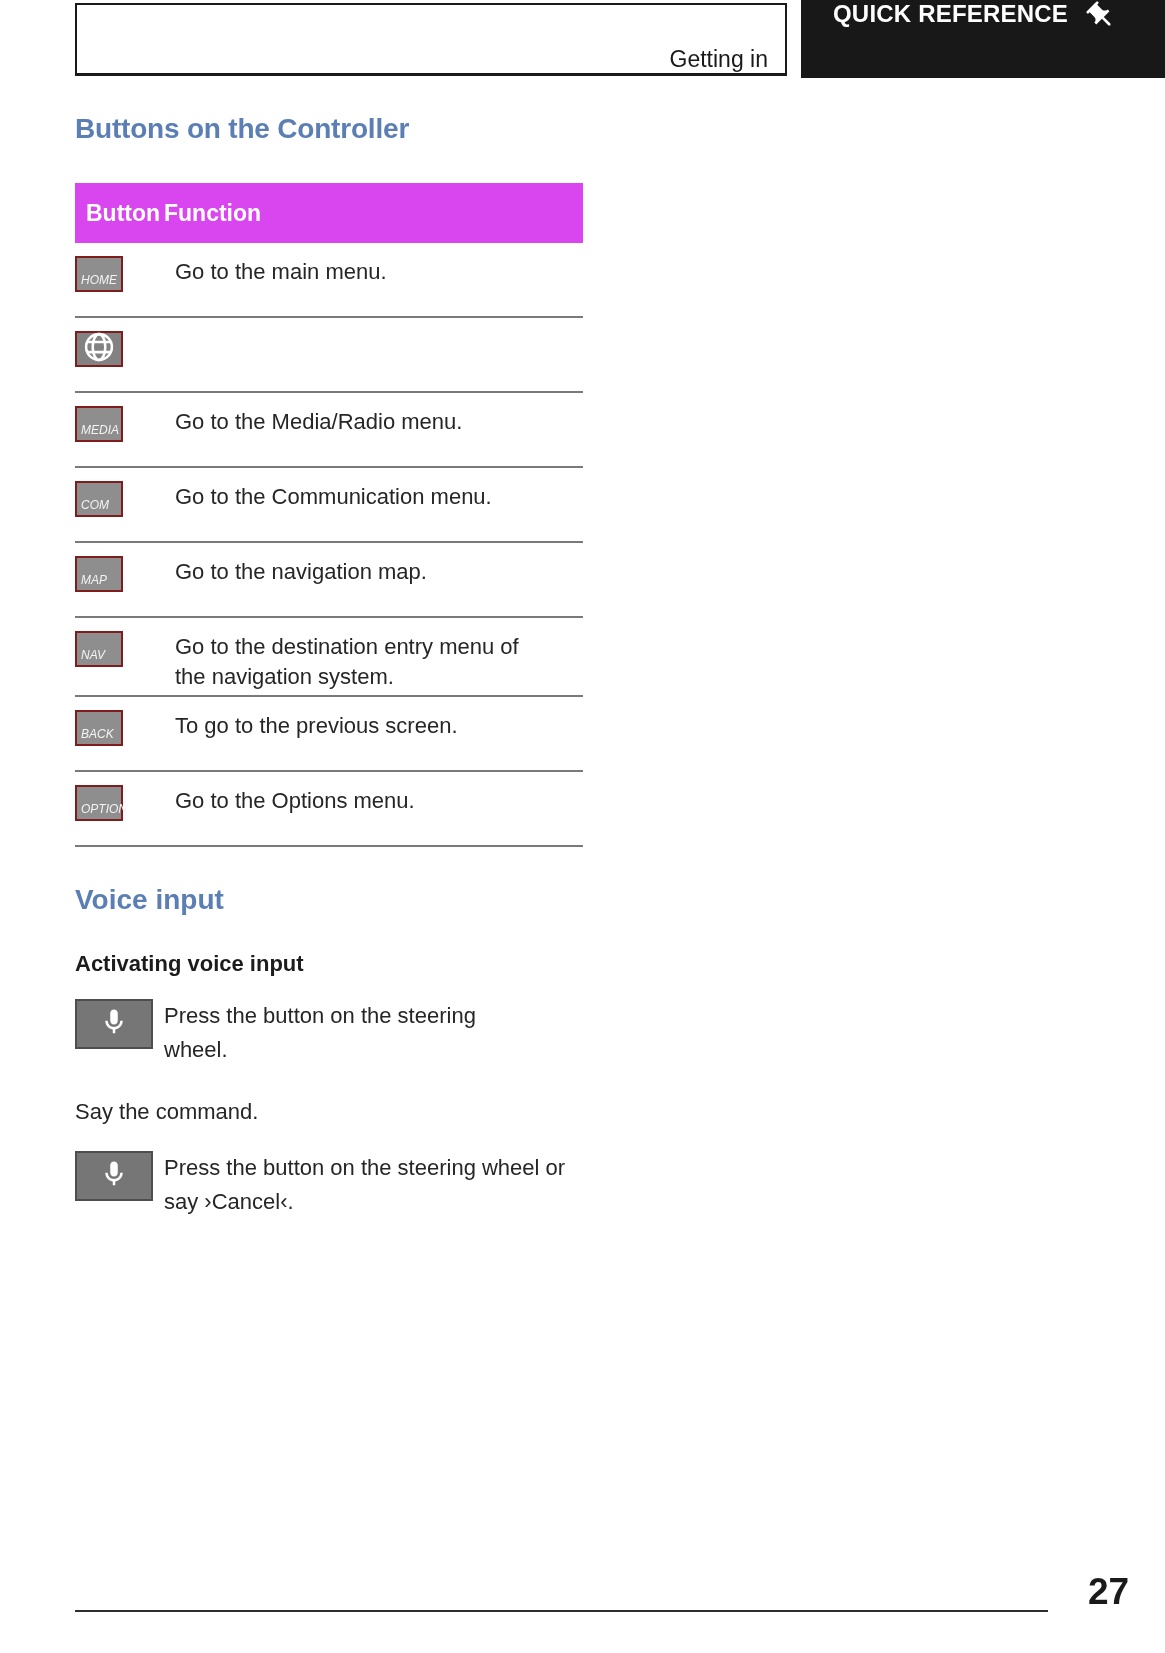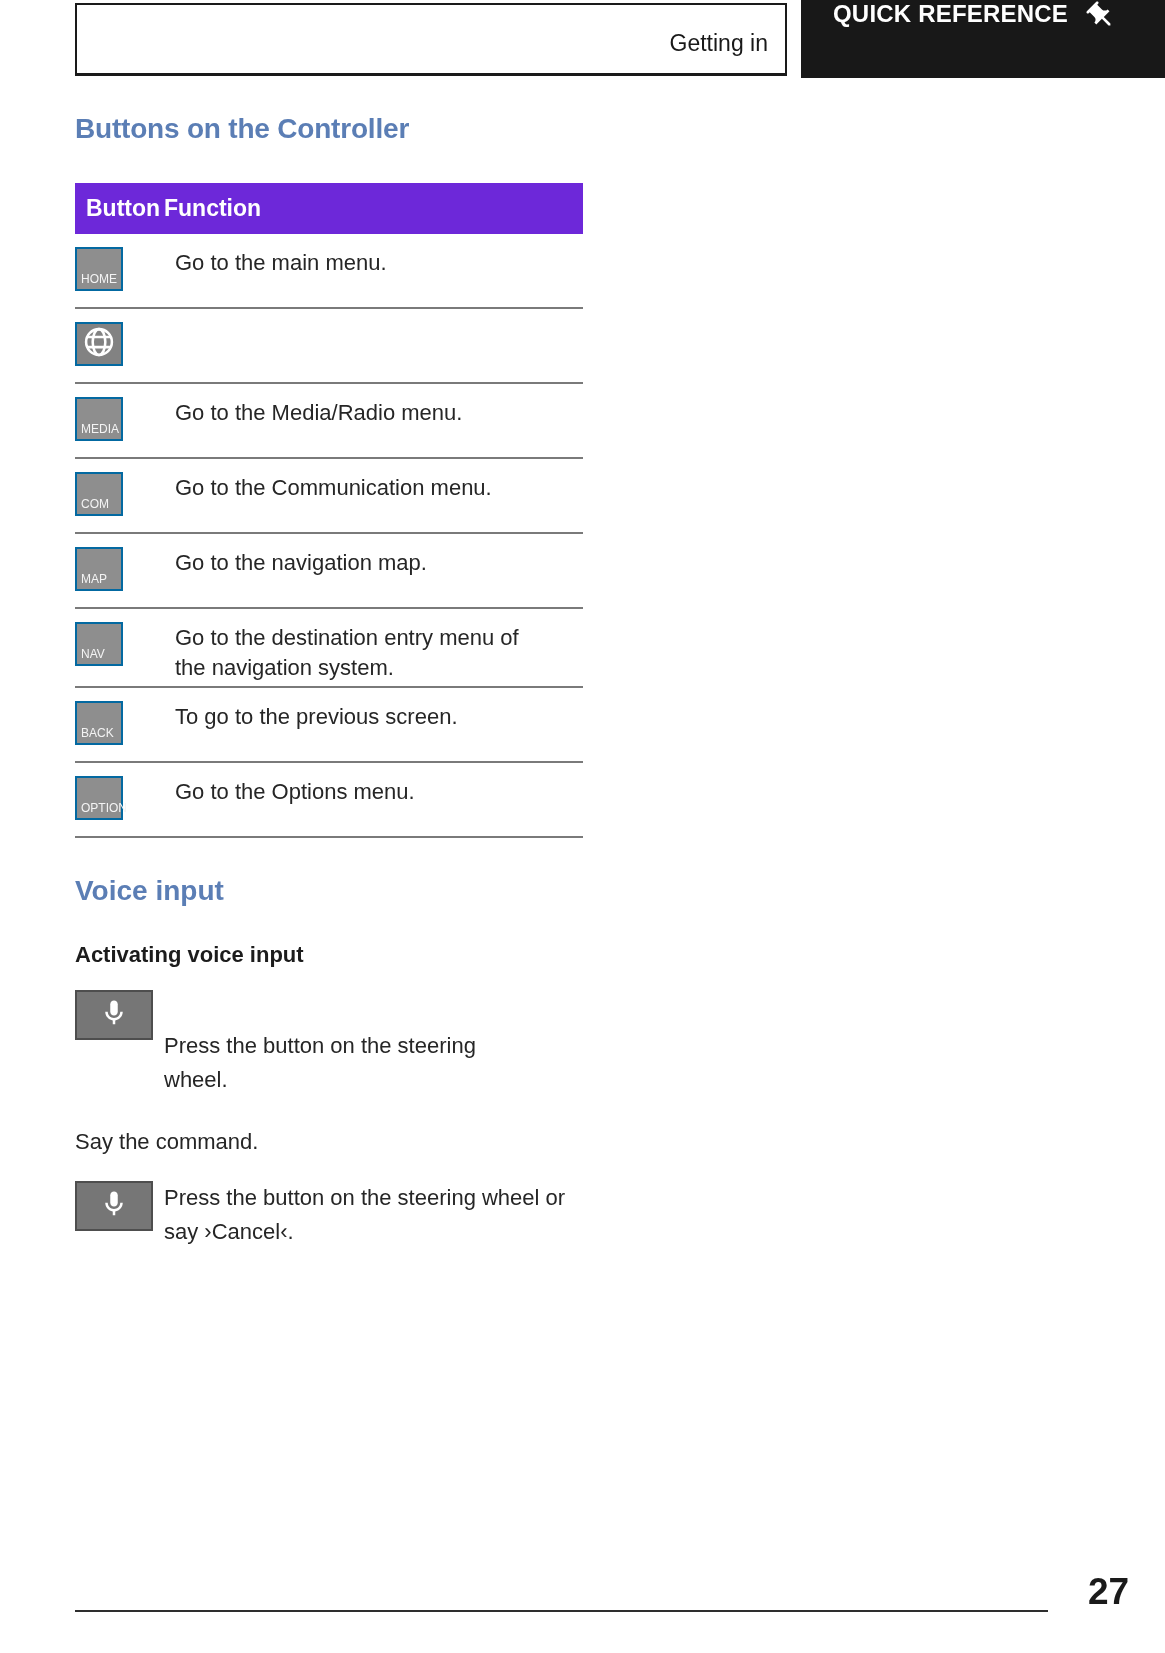--- a/index.html
+++ b/index.html
@@ -7,70 +7,70 @@
   body {
     width:1165px; height:1653px; background:#ffffff; position:relative;
     font-family:"Liberation Sans","DejaVu Sans",sans-serif; color:#262626;
     overflow:hidden;
   }
 
   
   .section-tab {
     position:absolute; left:75px; top:3px; width:712px; height:73px;
     border:2px solid #1a1a1a; border-bottom-width:3px; background:#fff;
-    display:flex; align-items:center; justify-content:flex-end;
+    display:flex; align-items:flex-end; justify-content:flex-end;
     padding:8px 17px 0 0; font-size:23px; color:#191919;
   }
   .banner {
     position:absolute; left:801px; top:0; width:364px; height:78px;
     background:#181818; color:#ffffff; display:flex; 
     padding:0 48px 0 32px; font-size:24px; font-weight:bold; letter-spacing:0.2px;
   }
   .banner .pin { margin-left:auto; flex:0 0 auto; }
 
   
   .content { position:absolute; left:75px; top:112px; width:508px; }
   h2.sec-title {
     margin:0 0 37px 0; font-size:28px; line-height:34px; font-weight:700;
     color:#5b7eb5; letter-spacing:-0.2px;
   }
   h2.voice-title { margin:36px 0 0 0; font-size:28px; line-height:34px; font-weight:700; color:#5b7eb5; }
 
   
   .thead {
-    height:51px; background:#6d28d9; color:#fff; display:flex; align-items:center;
+    height:60px; background:#d946ef; color:#fff; display:flex; align-items:center;
     font-size:23px; font-weight:bold;
   }
   .thead .c1 { width:89px; padding-left:11px; }
   .trow {
     display:flex; align-items:flex-start; height:75px; padding-top:13px;
     border-bottom:2px solid #7a7a7a;
   }
   .trow.tall { height:79px; }
   .btn-cell { width:100px; flex:0 0 100px; }
   .ctrl-btn {
-    width:48px; height:44px; background:#8e8e8e; border:2px solid #0369a1;
-    display:flex; align-items:flex-end; padding:0 0 4px 4px;
+    width:48px; height:36px; background:#8e8e8e; border:2px solid #7f1d1d;
+    display:flex; align-items:flex-end; padding:0 0 4px 4px;font-style:italic;
   }
   .ctrl-btn.centered { align-items:center; justify-content:center; padding:0; background:#828282; }
   .btn-label { color:#f4f4f4; font-size:12px; line-height:12px; letter-spacing:0; }
   .fn-cell { flex:1; font-size:22px; line-height:30px; color:#262626; padding-top:1px; }
   .fn-cell.narrow { max-width:380px; }
 
   
   h3.sub {
     margin:34px 0 0 0; font-size:22px; line-height:26px; font-weight:bold; color:#1c1c1c;
   }
   .icon-row { display:flex; align-items:flex-start; margin-top:22px; min-height:60px; }
   .mic-btn {
     width:78px; height:50px; flex:0 0 78px; background:#767676; border:2px solid #4e4e4e;
     display:flex; align-items:center; justify-content:center; margin-right:11px;
   }
   .icon-row p { margin:0; font-size:22px; line-height:34px; color:#262626; }
-  .icon-row p.w1 { max-width:350px;margin-top:39px; }
+  .icon-row p.w1 { max-width:350px; }
   .icon-row p.w2 { max-width:410px; }
   p.note { margin:28px 0 0 0; font-size:22px; line-height:34px; color:#262626; }
 
   
   .footer-line { position:absolute; left:75px; top:1610px; width:973px; border-top:2px solid #2e2e2e; }
   .page-number { position:absolute; left:1088px; top:1572px; font-size:37px; line-height:40px; font-weight:600; color:#1a1a1a; }
 </style>
 </head>
 <body>
 

